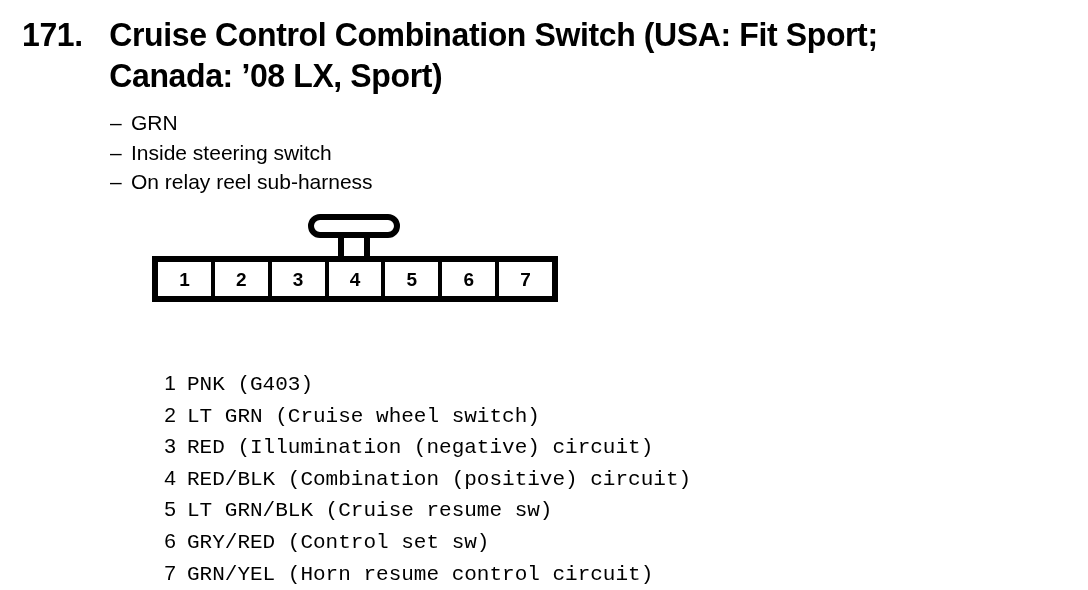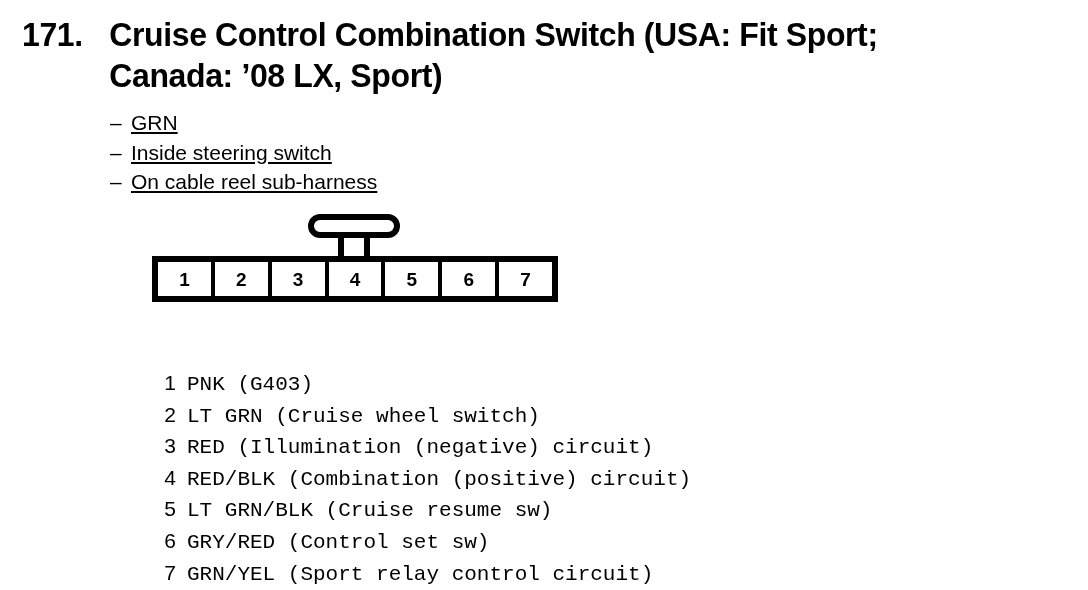--- a/index.html
+++ b/index.html
@@ -61,21 +61,20 @@
     font-size: 21px;
     line-height: 29.5px;
     white-space: nowrap;
   }
   .note-dash {
     width: 21px;
     flex: 0 0 21px;
   }
   .note-text {
     flex: 1 1 auto;
-    text-decoration: underline;
   }
 
   
   .connector-wrap {
     position: absolute;
     left: 152px;
     top: 214px;
     width: 410px;
     height: 92px;
   }
@@ -174,21 +173,21 @@
   <div class="note-row">
     <span class="note-dash">–</span>
     <span class="note-text">GRN</span>
   </div>
   <div class="note-row">
     <span class="note-dash">–</span>
     <span class="note-text">Inside steering switch</span>
   </div>
   <div class="note-row">
     <span class="note-dash">–</span>
-    <span class="note-text">On cable reel sub-harness</span>
+    <span class="note-text">On relay reel sub-harness</span>
   </div>
 </div>
 
 <div class="connector-wrap">
   <div class="lock-stem"></div>
   <div class="lock-tab"></div>
   <div class="conn-body">
     <div class="conn-cell">1</div>
     <div class="conn-cell">2</div>
     <div class="conn-cell">3</div>
@@ -219,15 +218,15 @@
   <div class="pin-row">
     <span class="pin-num">5</span>
     <span class="pin-desc">LT GRN/BLK (Cruise resume sw)</span>
   </div>
   <div class="pin-row">
     <span class="pin-num">6</span>
     <span class="pin-desc">GRY/RED (Control set sw)</span>
   </div>
   <div class="pin-row">
     <span class="pin-num">7</span>
-    <span class="pin-desc">GRN/YEL (Sport relay control circuit)</span>
+    <span class="pin-desc">GRN/YEL (Horn resume control circuit)</span>
   </div>
 </div>
 
 </body></html>

